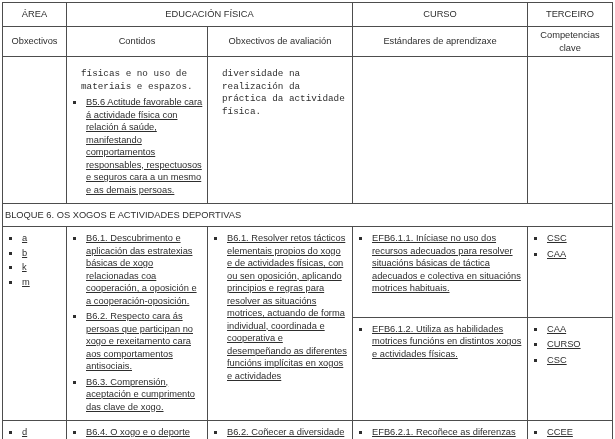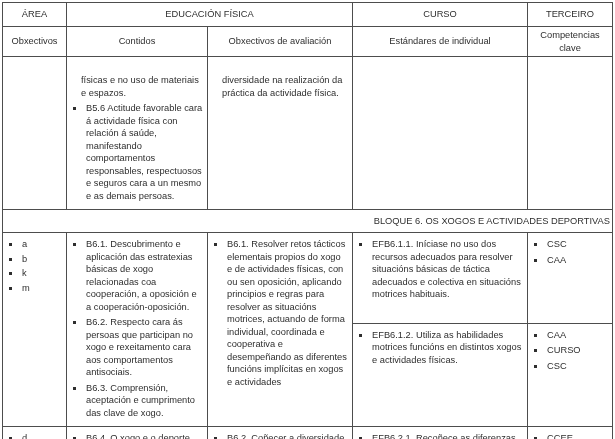--- a/index.html
+++ b/index.html
@@ -28,32 +28,33 @@
     text-align:center;
     vertical-align:middle;
     padding:2px 3px;
     height:19px;
   }
   .grid td.c {
     vertical-align:top;
     padding:5px 4px 4px 5px;
   }
   tr.banner td {
-    text-align:right;
+    text-align:left;
     vertical-align:middle;
     height:18px;
     padding:2px;
   }
   ul.blist {
     margin:0; padding:0 0 0 13px;
     list-style-type:square;
+    text-decoration:underline;
   }
   ul.blist li { margin:0 0 3px 0; padding-left:1px; }
   ul.letters li { margin:0 0 2px 0; }
-  .lead { padding-left:9px; margin:12px 0 3px 0; }
+  .lead { padding-left:9px; margin:6px 0 3px 0;font-family:Liberation Mono, monospace; }
 </style>
 </head>
 <body>
 
 <div class="page">
   <table class="grid">
     <colgroup>
       <col style="width:64px">
       <col style="width:141px">
       <col style="width:145px">
@@ -66,21 +67,21 @@
       <th>ÁREA</th>
       <th colspan="2">EDUCACIÓN FÍSICA</th>
       <th>CURSO</th>
       <th>TERCEIRO</th>
     </tr>
 
     <tr>
       <th>Obxectivos</th>
       <th>Contidos</th>
       <th>Obxectivos de avaliación</th>
-      <th>Estándares de individual</th>
+      <th>Estándares de aprendizaxe</th>
       <th>Competencias clave</th>
     </tr>
 
     <tr style="height:121px">
       <td class="c"></td>
       <td class="c">
         <div class="lead">físicas e no uso de materiais e espazos.</div>
         <ul class="blist">
           <li>B5.6 Actitude favorable cara á actividade física con relación á saúde, manifestando comportamentos responsables, respectuosos e seguros cara a un mesmo e as demais persoas.</li>
         </ul>

